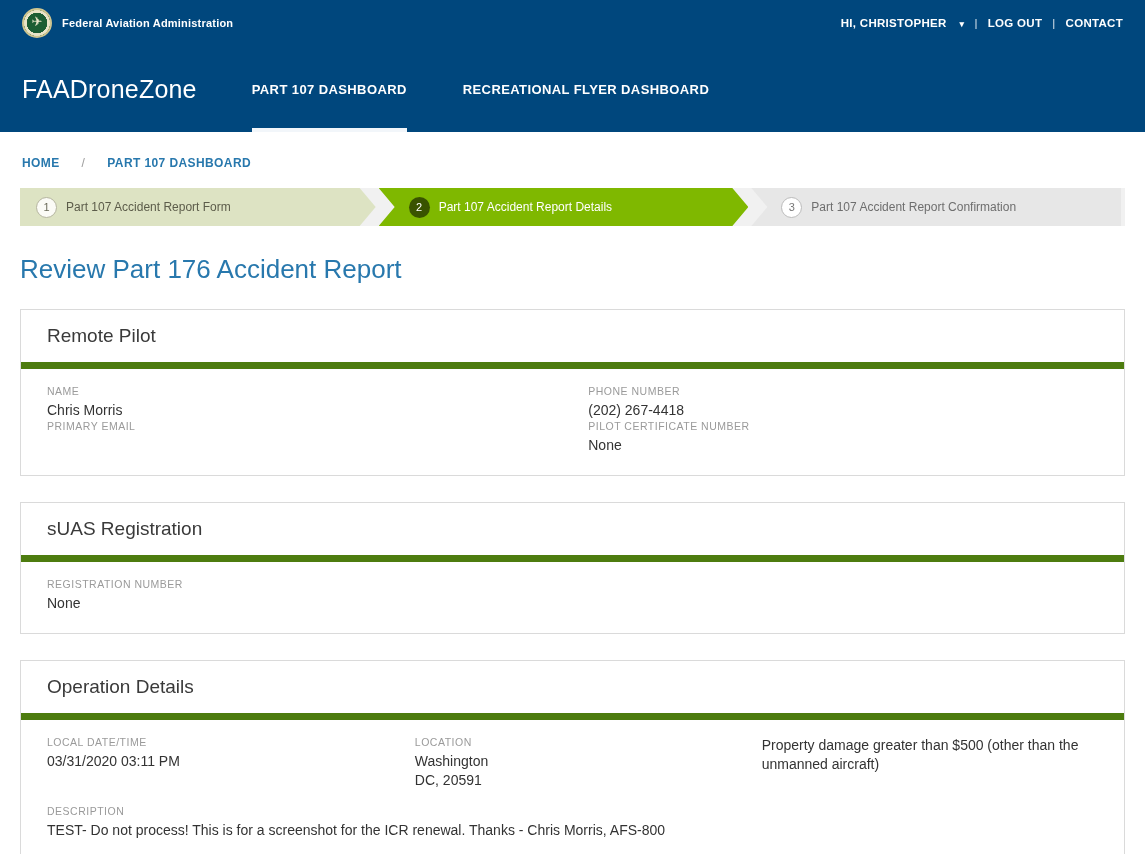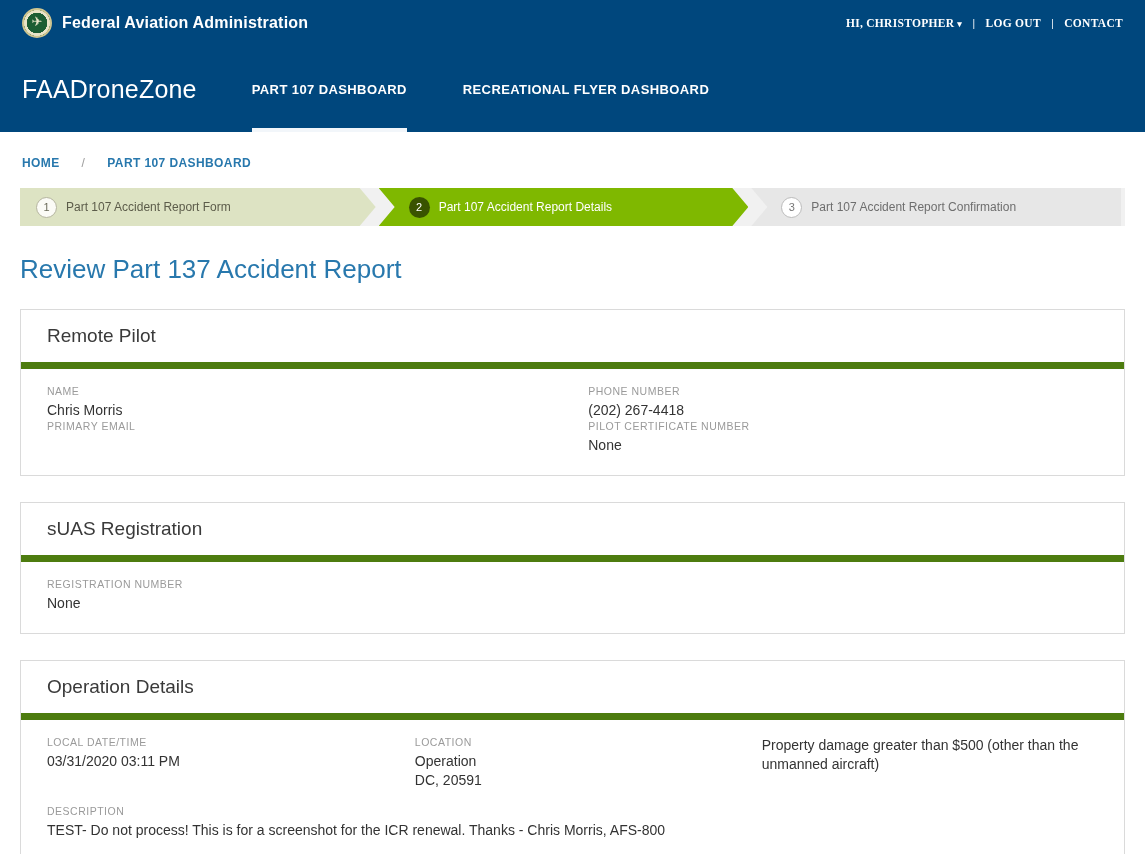--- a/index.html
+++ b/index.html
@@ -20,24 +20,24 @@
   .seal {
     width:30px; height:30px; border-radius:50%;
     background:radial-gradient(circle at 50% 50%, #1c5e33 0 55%, #e9e4c8 56% 70%, #1c5e33 71%);
     border:2px solid #cfc690;
     position:relative; flex:0 0 auto;
   }
   .seal:after{
     content:"✈"; position:absolute; left:0; right:0; top:4px;
     text-align:center; font-size:13px; color:#e9e4c8;
   }
-  .agency { font-size:16px; font-weight:bold; letter-spacing:.2px; }
+  .agency { font-size:11px; font-weight:bold; letter-spacing:.2px; }
   .topbar-right { display:flex; align-items:center; gap:10px; font-size:11.5px; font-weight:bold; letter-spacing:.3px; }
   .topbar-right .sep { color:#ffffff; opacity:.85; font-weight:normal; }
-  .userlink { display:flex; align-items:center; gap:3px; cursor:pointer;font-family:Liberation Serif, serif; }
+  .userlink { display:flex; align-items:center; gap:13px; cursor:pointer; }
   .caret { font-size:9px; position:relative; top:1px; }
 
   .brandbar {
     display:flex; align-items:stretch; height:86px; padding:0 22px;
     position:relative;
   }
   .brand {
     font-size:25px; letter-spacing:.2px; color:#ffffff;
     align-self:center; margin-right:55px; font-weight:400;
   }
@@ -168,21 +168,21 @@
     <div class="step step-2">
       <span class="step-num">2</span>
       <span>Part 107 Accident Report Details</span>
     </div>
     <div class="step step-3">
       <span class="step-num">3</span>
       <span>Part 107 Accident Report Confirmation</span>
     </div>
   </div>
 
-  <h1 class="page-title">Review Part 137 Accident Report</h1>
+  <h1 class="page-title">Review Part 176 Accident Report</h1>
 
   <section class="card">
     <div class="card-title">Remote Pilot</div>
     <div class="card-body grid-2">
       <div>
         <div class="field-label">NAME</div>
         <div class="field-value">Chris Morris</div>
       </div>
       <div>
         <div class="field-label">PHONE NUMBER</div>
@@ -211,21 +211,21 @@
   <section class="card">
     <div class="card-title">Operation Details</div>
     <div class="card-body">
       <div class="grid-3">
         <div>
           <div class="field-label">LOCAL DATE/TIME</div>
           <div class="field-value">03/31/2020 03:11 PM</div>
         </div>
         <div>
           <div class="field-label">LOCATION</div>
-          <div class="field-value">Operation</div>
+          <div class="field-value">Washington</div>
           <div class="field-value">DC, 20591</div>
         </div>
         <div>
           <div class="field-value">Property damage greater than $500 (other than the unmanned aircraft)</div>
         </div>
       </div>
       <div class="desc-row">
         <div class="field-label">DESCRIPTION</div>
         <div class="field-value">TEST- Do not process! This is for a screenshot for the ICR renewal. Thanks - Chris Morris, AFS-800</div>
       </div>

